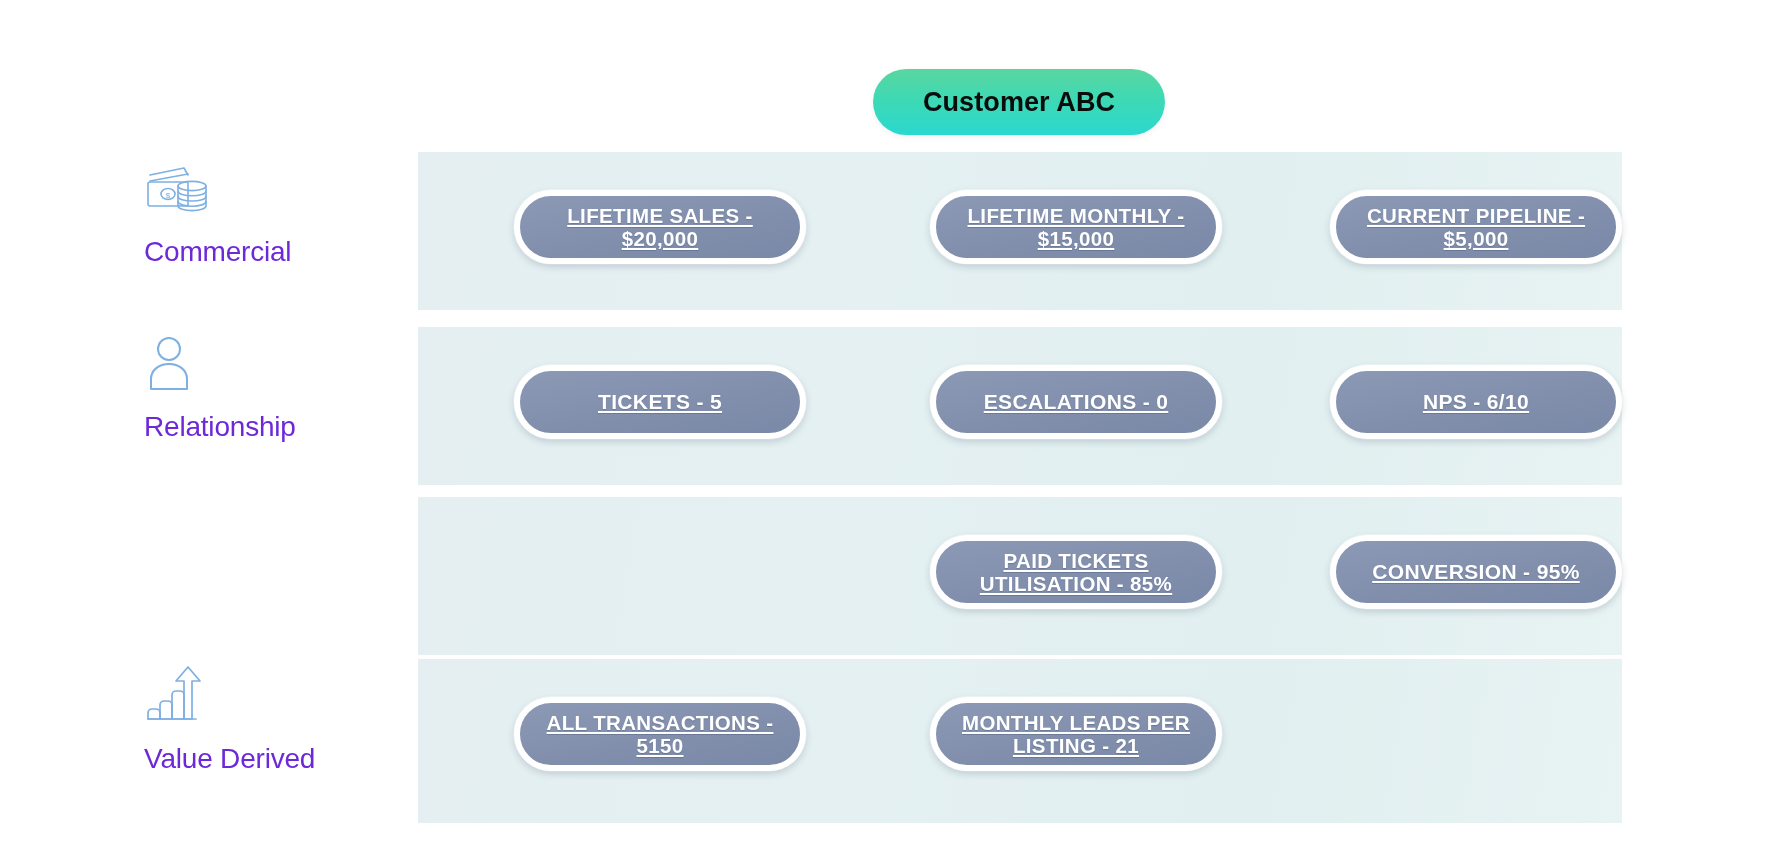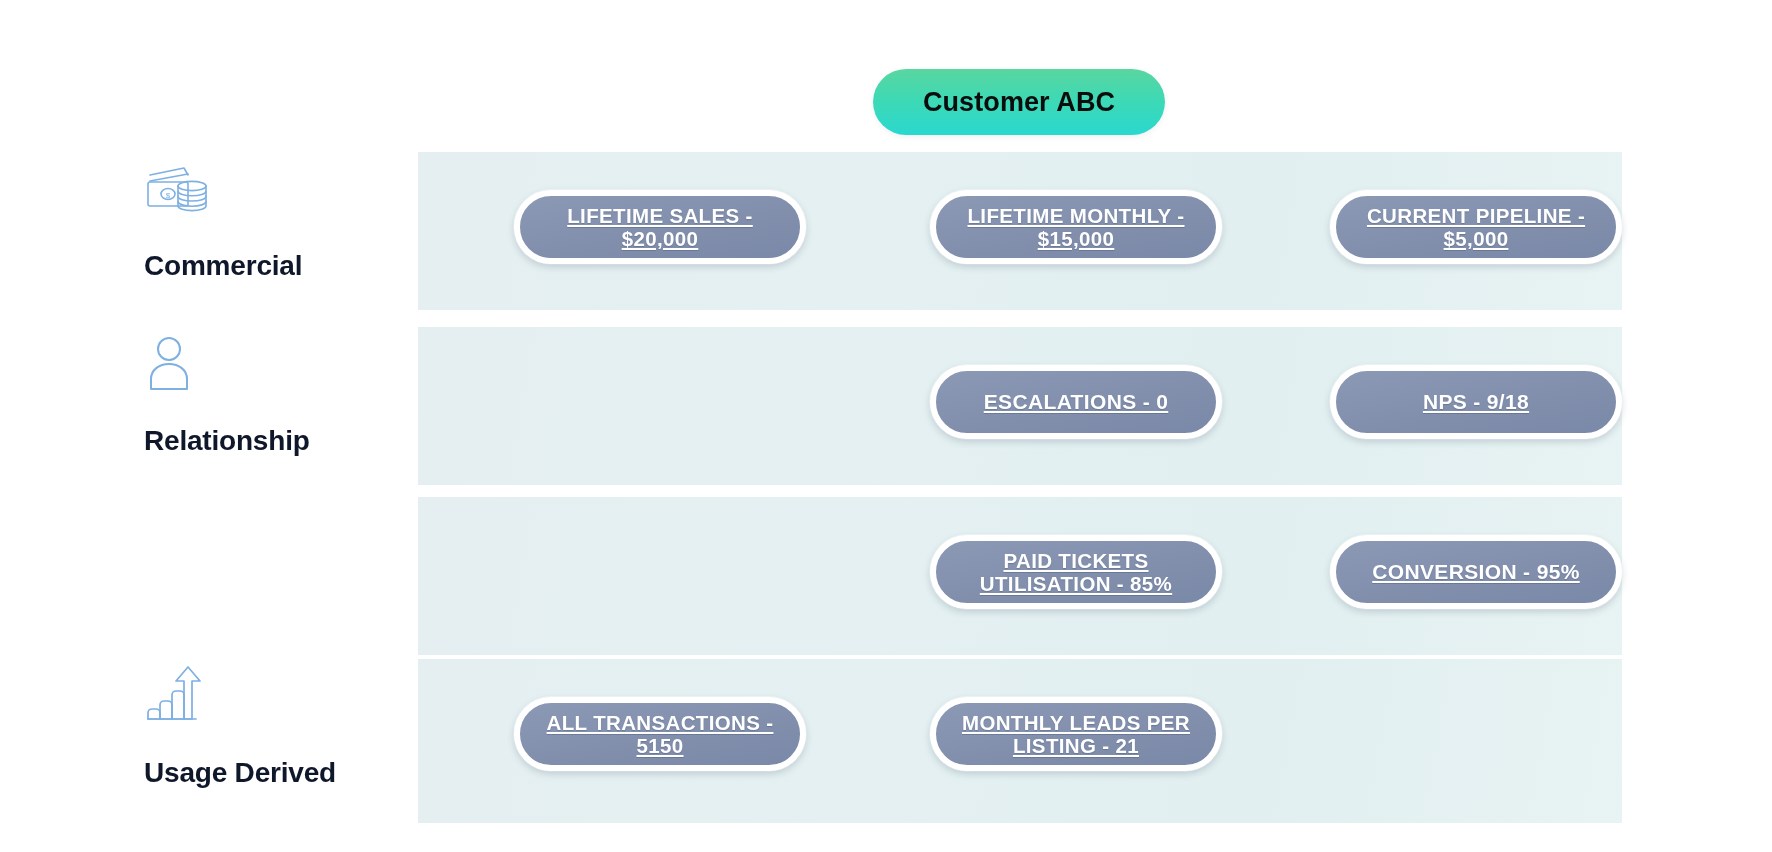--- a/index.html
+++ b/index.html
@@ -82,24 +82,24 @@
     left: 14px;
     top: 6px;
     width: 72px;
     height: 66px;
     display: block;
   }
   .cat-icon svg { display: block; }
   .cat-label {
     position: absolute;
     left: 14px;
-    top: 98px;
+    top: 84px;
     font-size: 28px;
-    font-weight: 700;
-    color: #0f172a;
+    font-weight: 400;
+    color: #6d28d9;
     letter-spacing: -0.2px;
     white-space: nowrap;
   }
 
   
   .pills {
     position: absolute;
     left: 418px;
     top: 0;
     width: 1204px;
@@ -192,25 +192,28 @@
     <span class="cat-icon">
       <svg width="72" height="66" viewBox="0 0 72 66" fill="none" stroke="#7eb0e2" stroke-width="2" stroke-linejoin="round" stroke-linecap="round">
         <circle cx="25" cy="16" r="11"></circle>
         <path d="M7 56 v-10 c0-9 8-15 18-15 s18 6 18 15 v10 z"></path>
       </svg>
     </span>
     <span class="cat-label">Relationship</span>
   </div>
 
   <div class="pills">
+    <div class="pill pill-col-0">
+      <span class="pill-text">TICKETS - 5</span>
+    </div>
     <div class="pill pill-col-1">
       <span class="pill-text">ESCALATIONS - 0</span>
     </div>
     <div class="pill pill-col-2">
-      <span class="pill-text">NPS - 9/18</span>
+      <span class="pill-text">NPS - 6/10</span>
     </div>
   </div>
 </div>
 
 <div class="row row-2">
   <div class="row-band"></div>
 
 
   <div class="pills">
     <div class="pill two-line pill-col-1">
@@ -230,21 +233,21 @@
   <div class="cat">
     <span class="cat-icon">
       <svg width="72" height="66" viewBox="0 0 72 66" fill="none" stroke="#7eb0e2" stroke-width="1.7" stroke-linejoin="round" stroke-linecap="round">
         <path d="M4 54 h48"></path>
         <path d="M4 48 a4 4 0 0 1 4-4 h4 a4 4 0 0 1 4 4 v6 h-12 z"></path>
         <path d="M16 40 a4 4 0 0 1 4-4 h4 a4 4 0 0 1 4 4 v14 h-12 z"></path>
         <path d="M28 30 a4 4 0 0 1 4-4 h4 a4 4 0 0 1 4 4 v24 h-12 z"></path>
         <path d="M40 54 v-38 h-8 l12 -14 l12 14 h-8 v38 z"></path>
       </svg>
     </span>
-    <span class="cat-label">Usage Derived</span>
+    <span class="cat-label">Value Derived</span>
   </div>
 
   <div class="pills">
     <div class="pill two-line pill-col-0">
       <span class="pill-text">
         <span>ALL TRANSACTIONS -</span><br><span>5150</span>
       </span>
     </div>
     <div class="pill two-line pill-col-1">
       <span class="pill-text">

